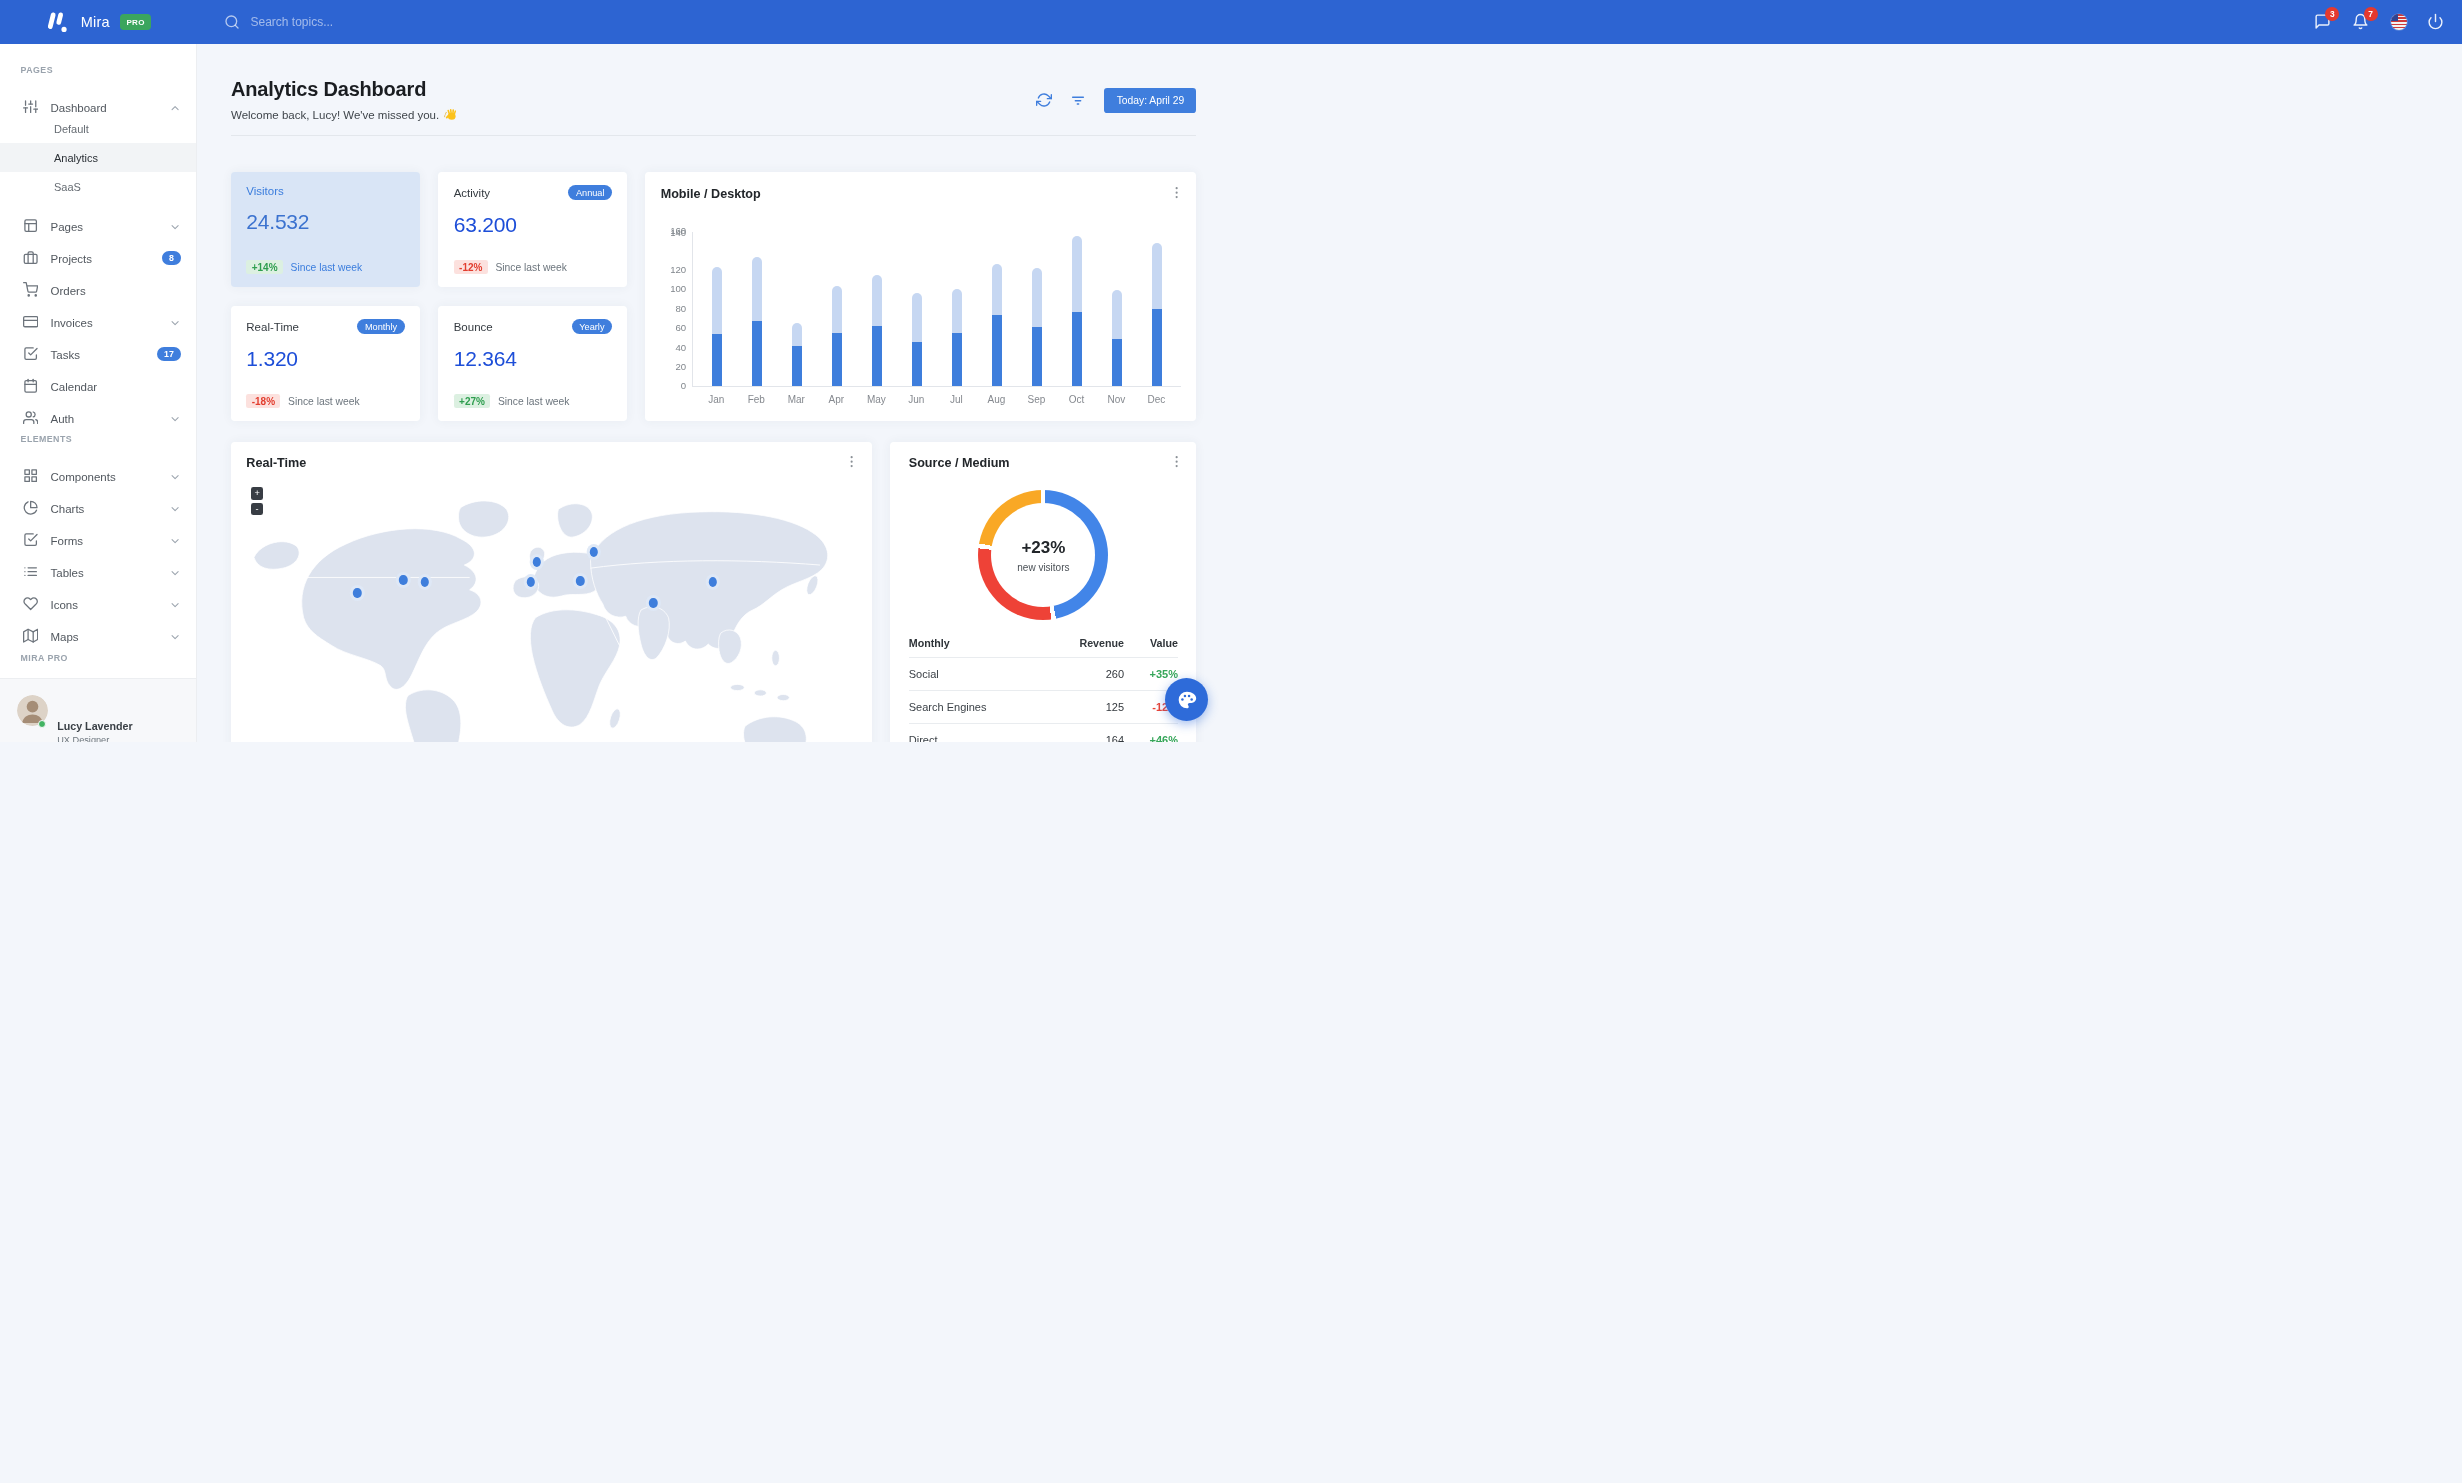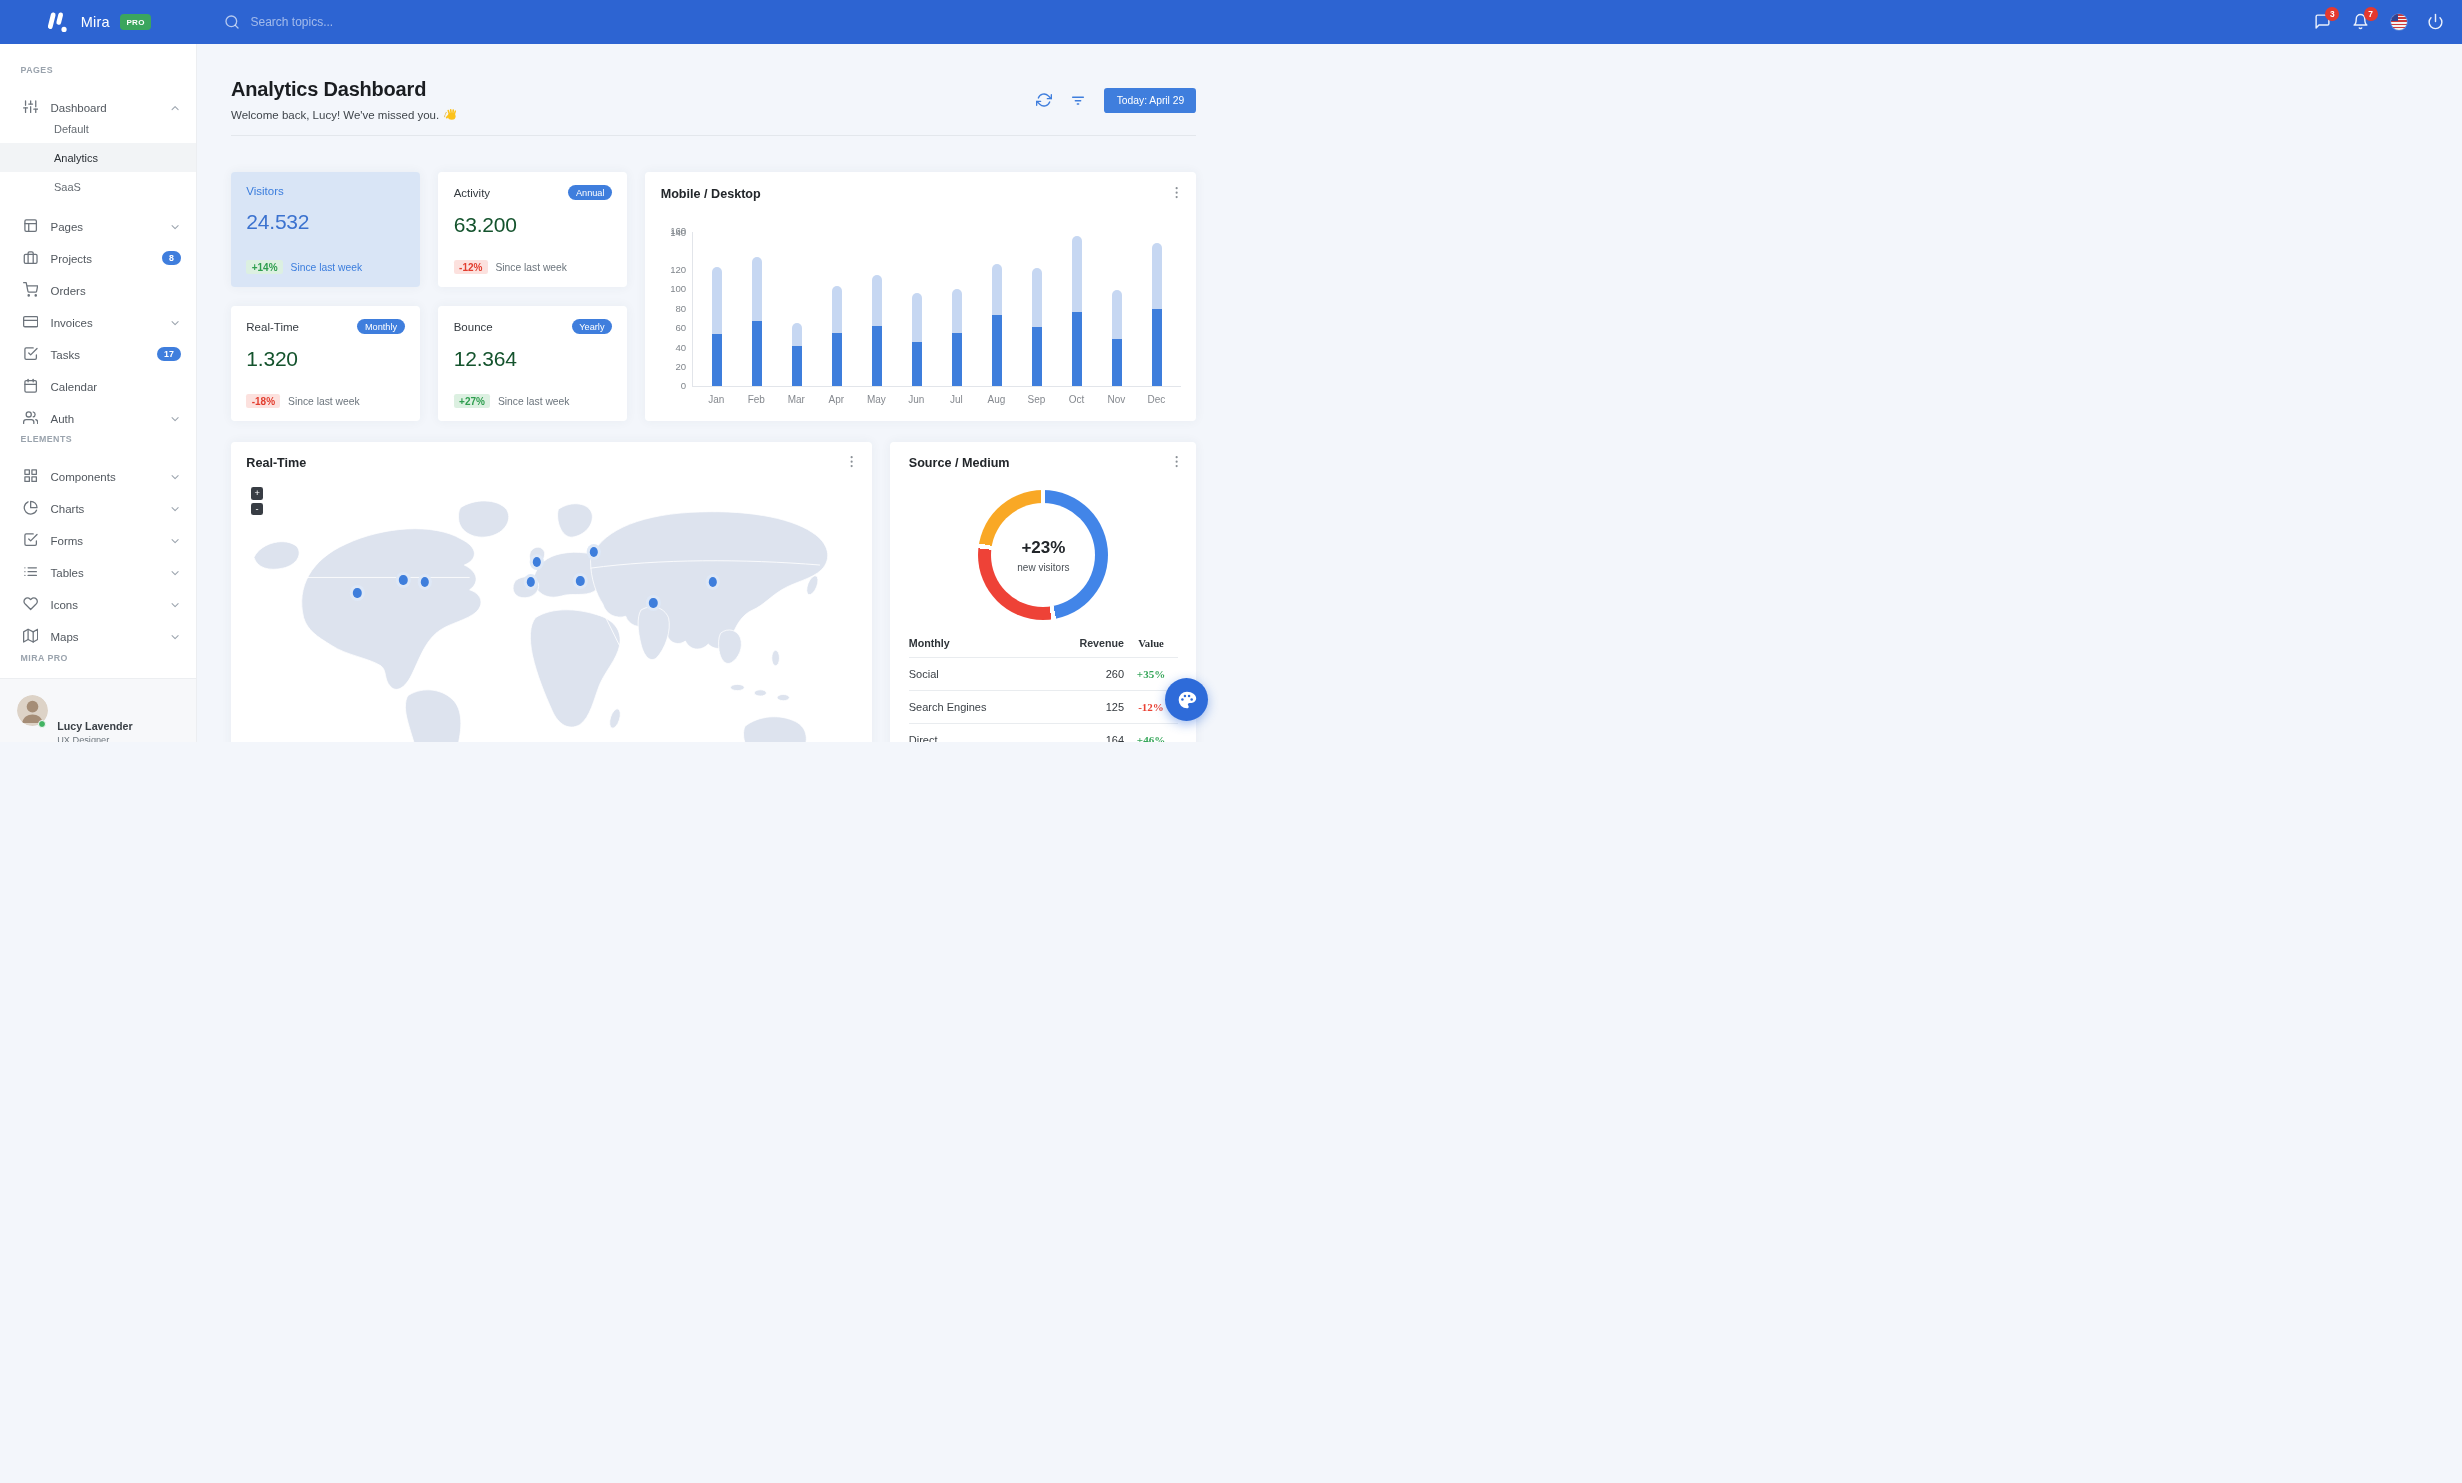--- a/index.html
+++ b/index.html
@@ -56,21 +56,21 @@
   
   .grid-top { display:flex; gap:18.4px; margin-top:36px; }
   .stats-grid { display:grid; grid-template-columns:189px 189px; grid-auto-rows:115px; gap:19px 18.4px; width:396px; flex:none; }
   .card { background:#fff; border-radius:3.8px; box-shadow:0 0 10.7px rgba(53,64,82,.06); }
   .stat-card { padding:13px 15.3px; display:flex; flex-direction:column; }
   .stat-card.highlight { background:#d9e5f6; }
   .stat-top { display:flex; align-items:center; justify-content:space-between; }
   .stat-title { font-size:11.5px; font-weight:500; color:#343a40; }
   .highlight .stat-title { color:#3b7ddd; }
   .pill { background:#3f7edd; color:#fff; font-size:9.2px; font-weight:500; padding:2.3px 7.6px; border-radius:9.2px; }
-  .stat-value { font-size:21px; color:#14532d; margin-top:13px; letter-spacing:-0.2px; }
+  .stat-value { font-size:21px; color:#1d4ed8; margin-top:13px; letter-spacing:-0.2px; }
   .highlight .stat-value { color:#3b72cf; }
   .stat-bottom { margin-top:auto; display:flex; align-items:center; gap:7.6px; font-size:10.3px; color:#6c757d; }
   .highlight .stat-bottom { color:#3b7ddd; }
   .chip { font-size:10px; font-weight:600; padding:1.5px 5.4px; border-radius:2.3px; }
   .chip.positive { color:#2f9e4f; background:#dcf0e1; }
   .chip.negative { color:#e23d2e; background:#fce1de; }
 
   
   .chart-card { width:551px; height:249px; padding:14.5px 15.3px; position:relative; }
   .card-title { font-size:12.6px; font-weight:600; color:#22262a; }
@@ -102,21 +102,21 @@
   .donut::after { content:''; position:absolute; inset:13px; background:#fff; border-radius:50%; }
   .donut-center { position:absolute; inset:0; display:flex; flex-direction:column; align-items:center; justify-content:center; z-index:2; }
   .donut-value { font-size:17px; font-weight:600; color:#22262a; }
   .donut-label { font-size:10px; color:#4a5056; margin-top:3.1px; }
   .stable { margin-top:9.2px; }
   .srow { display:flex; align-items:center; height:33px; font-size:11px; color:#3c4248; }
   .srow + .srow { border-top:0.8px solid #e9ecef; }
   .srow.head { height:27.5px; font-size:10.7px; font-weight:700; color:#2e3338; border:none; }
   .col-src { flex:1; }
   .col-rev { width:69px; text-align:right; }
-  .col-val { width:54px; text-align:center; font-weight:600;font-family:Liberation Serif, serif; }
+  .col-val { width:54px; text-align:right; font-weight:600; }
   .col-val.positive { color:#36a65a; }
   .col-val.negative { color:#ea4335; }
   .srow .col-rev { color:#33383d; }
 
   
   .fab { position:fixed; left:1165px; top:678px; width:43px; height:43px; border-radius:50%; background:#2e6bd9; border:none; display:flex; align-items:center; justify-content:center; box-shadow:0 3.1px 10.7px rgba(46,107,217,.45); cursor:pointer; z-index:60; }
   .fab svg { width:20px; height:20px; }
 </style>
 </head>
 <body>

